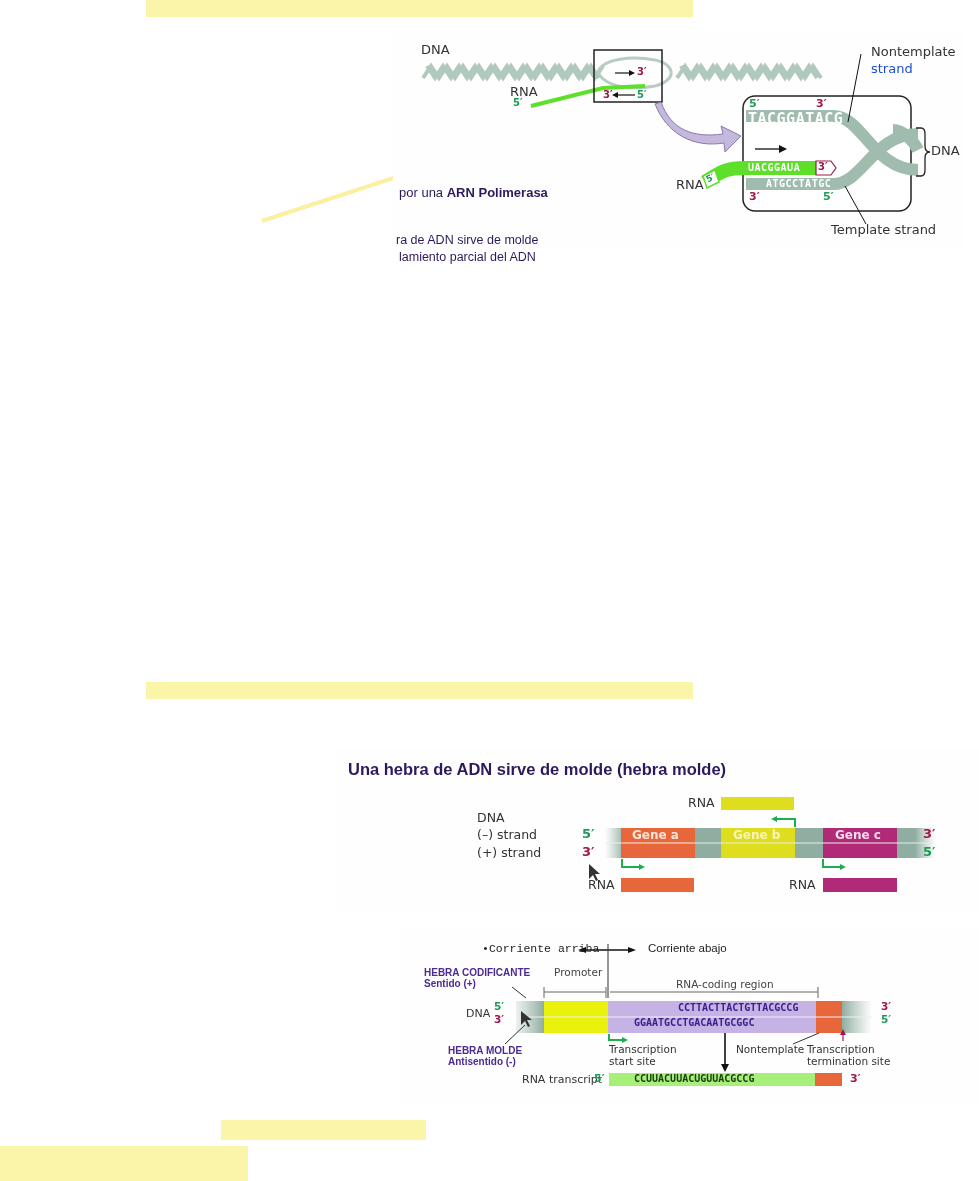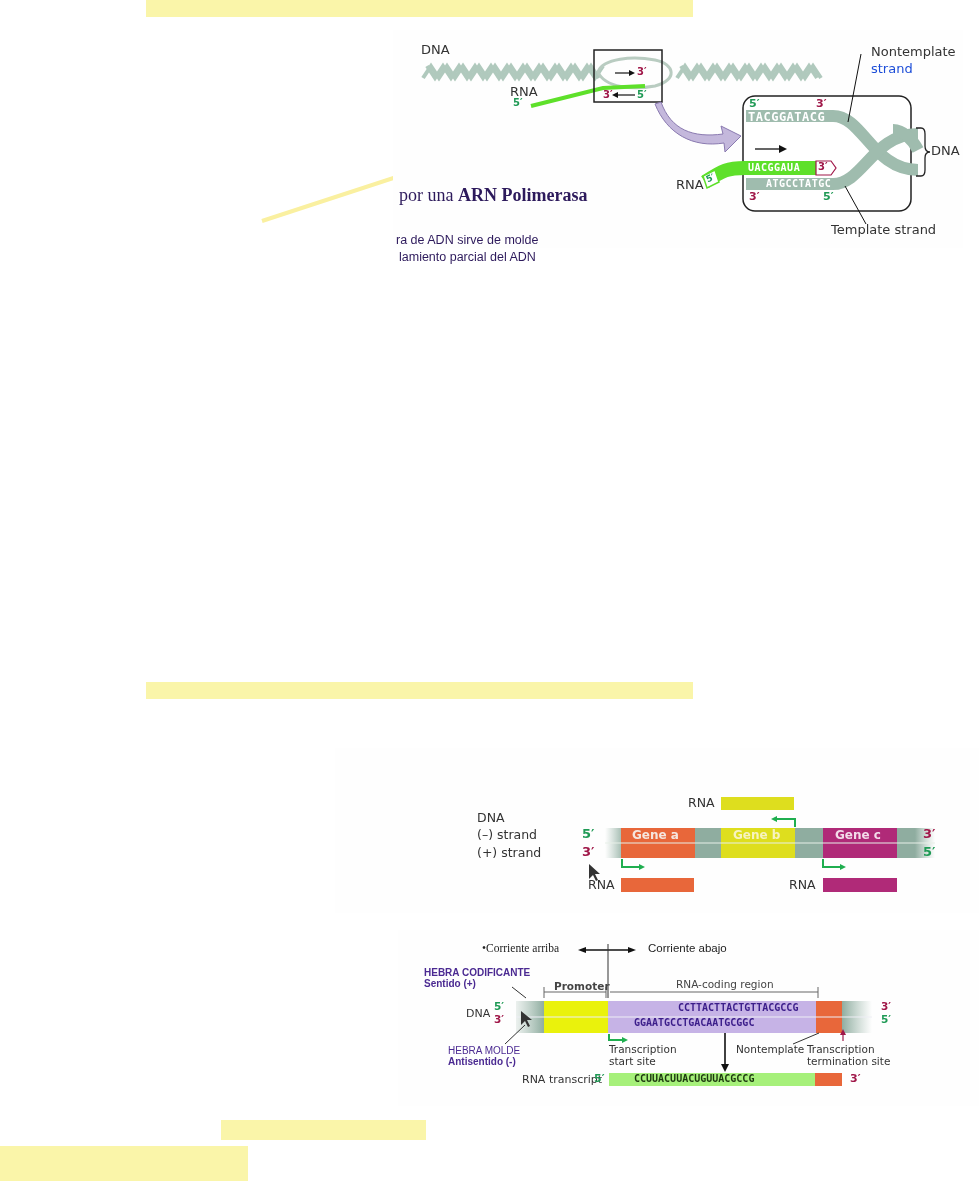--- a/index.html
+++ b/index.html
@@ -67,45 +67,46 @@
 
   <span class="lbl" style="left:28px;top:12px;font-size:13px;color:#333;">DNA</span>
   <span class="lbl" style="left:117px;top:54px;font-size:13px;color:#333;">RNA</span>
   <span class="lbl" style="left:120px;top:67px;font-size:10px;font-weight:bold;color:#1f9a55;">5′</span>
   <span class="lbl" style="left:244px;top:36px;font-size:10px;font-weight:bold;color:#a01849;">3′</span>
   <span class="lbl" style="left:210px;top:59px;font-size:10px;font-weight:bold;color:#a01849;">3′</span>
   <span class="lbl" style="left:244px;top:59px;font-size:10px;font-weight:bold;color:#1f9a55;">5′</span>
 
   <span class="lbl" style="left:356px;top:67px;font-size:11px;font-weight:bold;color:#1f9a55;">5′</span>
   <span class="lbl" style="left:423px;top:67px;font-size:11px;font-weight:bold;color:#a01849;">3′</span>
-  <span class="lbl mono-seq" style="left:355px;top:80px;font-size:12px;color:#fff;letter-spacing:0.5px;">TACGGATACG</span>
+  <span class="lbl mono-seq" style="left:355px;top:80px;font-size:15px;color:#fff;letter-spacing:0.5px;">TACGGATACG</span>
   <span class="lbl mono-seq" style="left:355px;top:132px;font-size:10px;color:#fff;letter-spacing:0.5px;">UACGGAUA</span>
   <span class="lbl" style="left:425px;top:131px;font-size:10px;font-weight:bold;color:#a01849;">3′</span>
   <span class="lbl" style="left:313px;top:143px;font-size:9px;font-weight:bold;color:#1f9a55;transform:rotate(-25deg);">5′</span>
   <span class="lbl mono-seq" style="left:355px;top:148px;font-size:10px;color:#fff;letter-spacing:0.5px;margin-left:18px;">ATGCCTATGC</span>
   <span class="lbl" style="left:356px;top:160px;font-size:11px;font-weight:bold;color:#a01849;">3′</span>
   <span class="lbl" style="left:430px;top:160px;font-size:11px;font-weight:bold;color:#1f9a55;">5′</span>
   <span class="lbl" style="left:283px;top:147px;font-size:13px;color:#333;">RNA</span>
   <span class="lbl" style="left:538px;top:113px;font-size:13px;color:#333;">DNA</span>
   <span class="lbl" style="left:478px;top:14px;font-size:13px;color:#333;">Nontemplate</span>
   <span class="lbl" style="left:478px;top:31px;font-size:13px;color:#1d4ed8;">strand</span>
   <span class="lbl" style="left:438px;top:192px;font-size:13px;color:#333;">Template strand</span>
 
-  <div class="lbl" style="left:6px;top:155px;font-family:Liberation Serif, serif;font-size:18px;color:#2d1a5c;text-align:center;">
+  <div class="lbl" style="left:6px;top:155px;font-family:Liberation Sans, sans-serif;font-size:13px;color:#2d1a5c;text-align:center;">
     <span>por una </span><b>ARN Polimerasa</b>
   </div>
   <div class="lbl" style="left:6px;top:179px;font-family:'Liberation Sans',sans-serif;font-size:12.5px;color:#2d1a5c;margin-top:41px;">
     <span>lamiento parcial del ADN</span>
   </div>
   <div class="lbl" style="left:3px;top:203px;font-family:'Liberation Sans',sans-serif;font-size:12.5px;color:#2d1a5c;height:14px;overflow:hidden;">
     <span>ra de ADN sirve de molde</span>
   </div>
 </div>
 
 <div class="slide" style="left:335px;top:748px;width:644px;height:165px;">
+  <span class="lbl" style="left:13px;top:12px;font-family:'Liberation Sans',sans-serif;font-weight:bold;font-size:16.5px;color:#2d1a5c;">Una hebra de ADN sirve de molde (hebra molde)</span>
 
   <svg class="abs" style="left:0;top:0;" width="644" height="165">
     <defs>
       <linearGradient id="fadeL" x1="0" x2="1">
           <stop offset="0" stop-color="#a3bcb0" stop-opacity="0"></stop>
           <stop offset="1" stop-color="#8fada0"></stop>
         </linearGradient>
       <linearGradient id="fadeR" x1="0" x2="1">
           <stop offset="0" stop-color="#8fada0"></stop>
           <stop offset="1" stop-color="#a3bcb0" stop-opacity="0"></stop>
@@ -193,34 +194,34 @@
 
     <line x1="327" y1="103" x2="327" y2="136" stroke="#111" stroke-width="1.6"></line>
     <polygon points="327,142 323,134 331,134" fill="#111"></polygon>
 
     <rect x="211" y="143" width="206" height="13" fill="#a6f07a"></rect>
     <rect x="417" y="143" width="27" height="13" fill="#e8673a"></rect>
 
     <path d="M123,81 L123,95 L127,91 L130,97 L132,96 L129,90 L134,90 Z" fill="#333"></path>
   </svg>
 
-  <span class="lbl" style="left:84px;top:12px;font-family:Liberation Serif, serif;font-size:11.5px;color:#222;">•Corriente arriba</span>
+  <span class="lbl" style="left:84px;top:12px;font-family:Liberation Mono, monospace;font-size:11.5px;color:#222;">•Corriente arriba</span>
   <span class="lbl" style="left:250px;top:12px;font-family:'Liberation Sans',sans-serif;font-size:11.5px;color:#222;">Corriente abajo</span>
   <span class="lbl" style="left:26px;top:37px;font-family:'Liberation Sans',sans-serif;font-size:10px;font-weight:bold;color:#4b2a92;">HEBRA CODIFICANTE</span>
   <span class="lbl" style="left:26px;top:48px;font-family:'Liberation Sans',sans-serif;font-size:10px;font-weight:bold;color:#4b2a92;">Sentido (+)</span>
-  <span class="lbl" style="left:156px;top:50px;font-size:10.5px;color:#444;font-weight:bold;">Promoter</span>
+  <span class="lbl" style="left:156px;top:36px;font-size:10.5px;color:#444;">Promoter</span>
   <span class="lbl" style="left:278px;top:48px;font-size:10.5px;color:#444;">RNA-coding region</span>
   <span class="lbl" style="left:68px;top:77px;font-size:11px;color:#333;">DNA</span>
   <span class="lbl" style="left:96px;top:70px;font-size:10.5px;font-weight:bold;color:#1f9a55;">5′</span>
   <span class="lbl" style="left:96px;top:83px;font-size:10.5px;font-weight:bold;color:#a01849;">3′</span>
   <span class="lbl mono-seq" style="left:236px;top:72px;font-size:10px;color:#3b1d8a;margin-left:44px;">CCTTACTTACTGTTACGCCG</span>
   <span class="lbl mono-seq" style="left:236px;top:87px;font-size:10px;color:#3b1d8a;">GGAATGCCTGACAATGCGGC</span>
   <span class="lbl" style="left:483px;top:70px;font-size:10.5px;font-weight:bold;color:#a01849;">3′</span>
   <span class="lbl" style="left:483px;top:83px;font-size:10.5px;font-weight:bold;color:#1f9a55;">5′</span>
-  <span class="lbl" style="left:50px;top:115px;font-family:'Liberation Sans',sans-serif;font-size:10px;font-weight:normal;color:#4b2a92;">HEBRA MOLDE</span>
+  <span class="lbl" style="left:50px;top:115px;font-family:'Liberation Sans',sans-serif;font-size:10px;font-weight:bold;color:#4b2a92;">HEBRA MOLDE</span>
   <span class="lbl" style="left:50px;top:126px;font-family:'Liberation Sans',sans-serif;font-size:10px;font-weight:bold;color:#4b2a92;">Antisentido (-)</span>
   <span class="lbl" style="left:211px;top:113px;font-size:10.5px;color:#333;">Transcription</span>
   <span class="lbl" style="left:211px;top:125px;font-size:10.5px;color:#333;">start site</span>
   <span class="lbl" style="left:338px;top:113px;font-size:10.5px;color:#333;">Nontemplate</span>
   <span class="lbl" style="left:409px;top:113px;font-size:10.5px;color:#333;">Transcription</span>
   <span class="lbl" style="left:409px;top:125px;font-size:10.5px;color:#333;">termination site</span>
   <span class="lbl" style="left:116px;top:143px;font-size:11px;color:#333;margin-left:8px;">RNA transcript</span>
   <span class="lbl" style="left:196px;top:142px;font-size:11px;font-weight:bold;color:#1f9a55;">5′</span>
   <span class="lbl mono-seq" style="left:236px;top:143px;font-size:10px;color:#1e3a10;">CCUUACUUACUGUUACGCCG</span>
   <span class="lbl" style="left:452px;top:142px;font-size:11px;font-weight:bold;color:#a01849;">3′</span>

